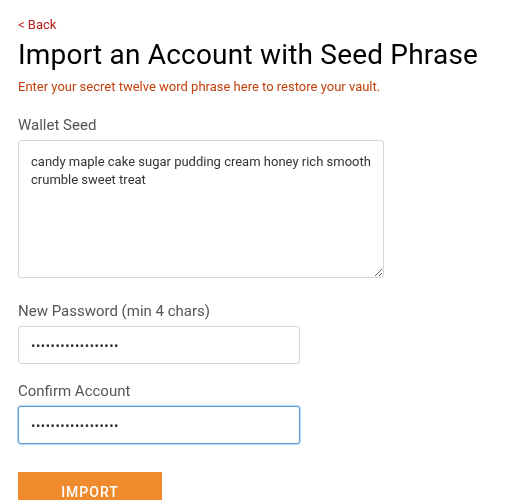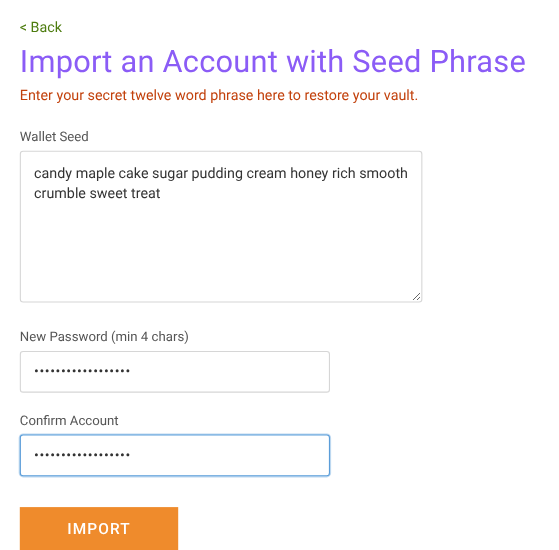--- a/index.html
+++ b/index.html
@@ -6,39 +6,39 @@
     body {
       font-family: -apple-system, BlinkMacSystemFont, "Segoe UI", Roboto, Helvetica, Arial, sans-serif;
       background: #fff;
       width: 508px;
       height: 500px;
       padding: 14px 18px;
       color: #333;
     }
     .back-link {
       font-size: 13px;
-      color: #4d7c0f;
+      color: #b91c1c;
       cursor: pointer;
       display: inline-block;
       margin-bottom: 6px;
     }
     h1.page-title {
       font-size: 28px;
       font-weight: 400;
-      color: #8b5cf6;
+      color: #000000;
       margin-bottom: 8px;
       letter-spacing: 0.2px;
     }
     .subtitle {
       font-size: 13px;
       color: #c2410c;
       margin-bottom: 22px;
     }
     .field-label {
-      font-size: 12px;
+      font-size: 15px;
       color: #555;
       margin-bottom: 6px;
       display: block;
     }
     .seed-textarea {
       width: 366px;
       height: 138px;
       border: 1px solid #d6d6d6;
       border-radius: 3px;
       padding: 12px 12px;

